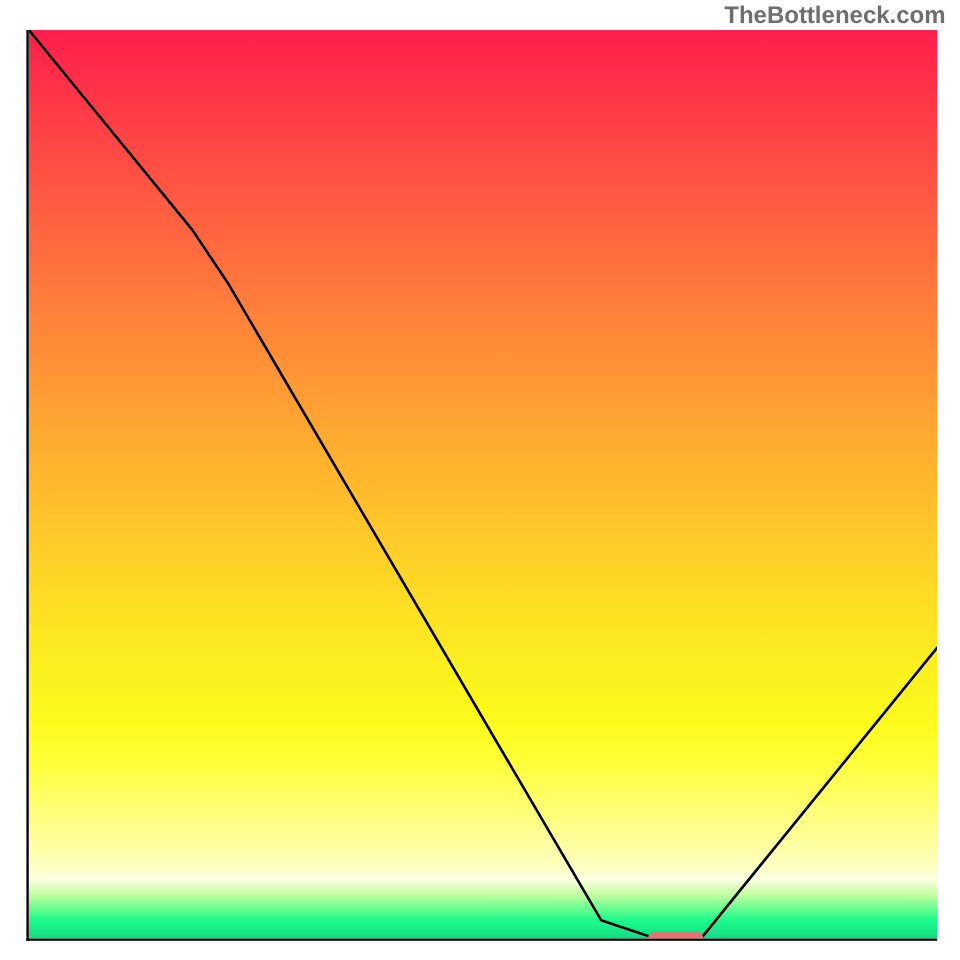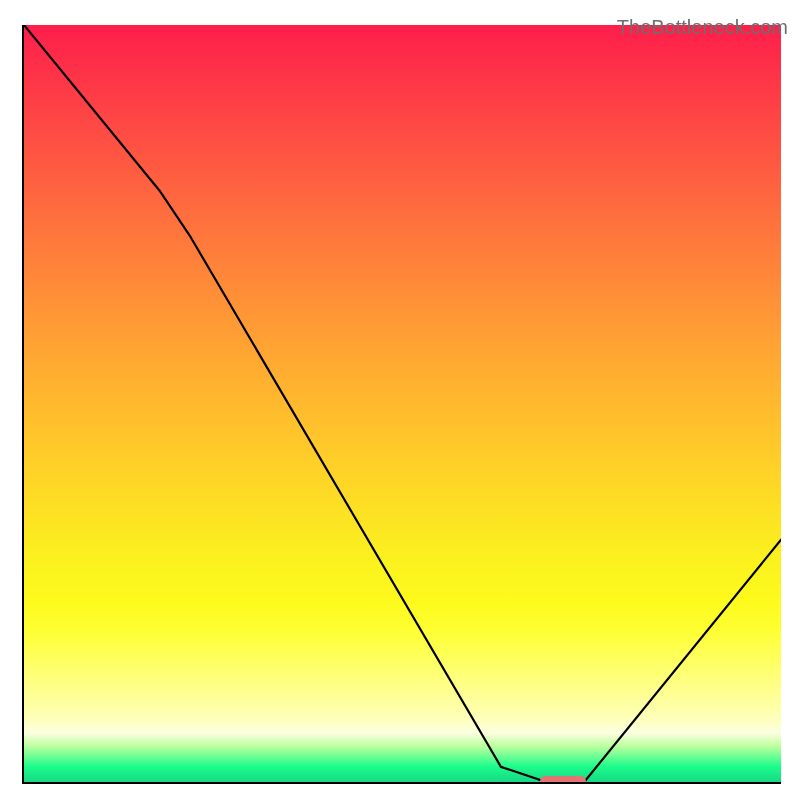--- a/index.html
+++ b/index.html
@@ -6,24 +6,24 @@
   body {
     width: 800px;
     height: 800px;
     background: #fff;
     position: relative;
     font-family: Arial, sans-serif;
     overflow: hidden;
   }
   .attribution {
     position: absolute;
-    top: 16px;
+    top: 2px;
     right: 12px;
     font-size: 20px;
-    font-weight: normal;
+    font-weight: bold;
     color: #6e6e6e;
     z-index: 10;
   }
   .plot-area {
     position: absolute;
     left: 22px;
     top: 25px;
     width: 759px;
     height: 759px;
     border-left: 2px solid #000;

